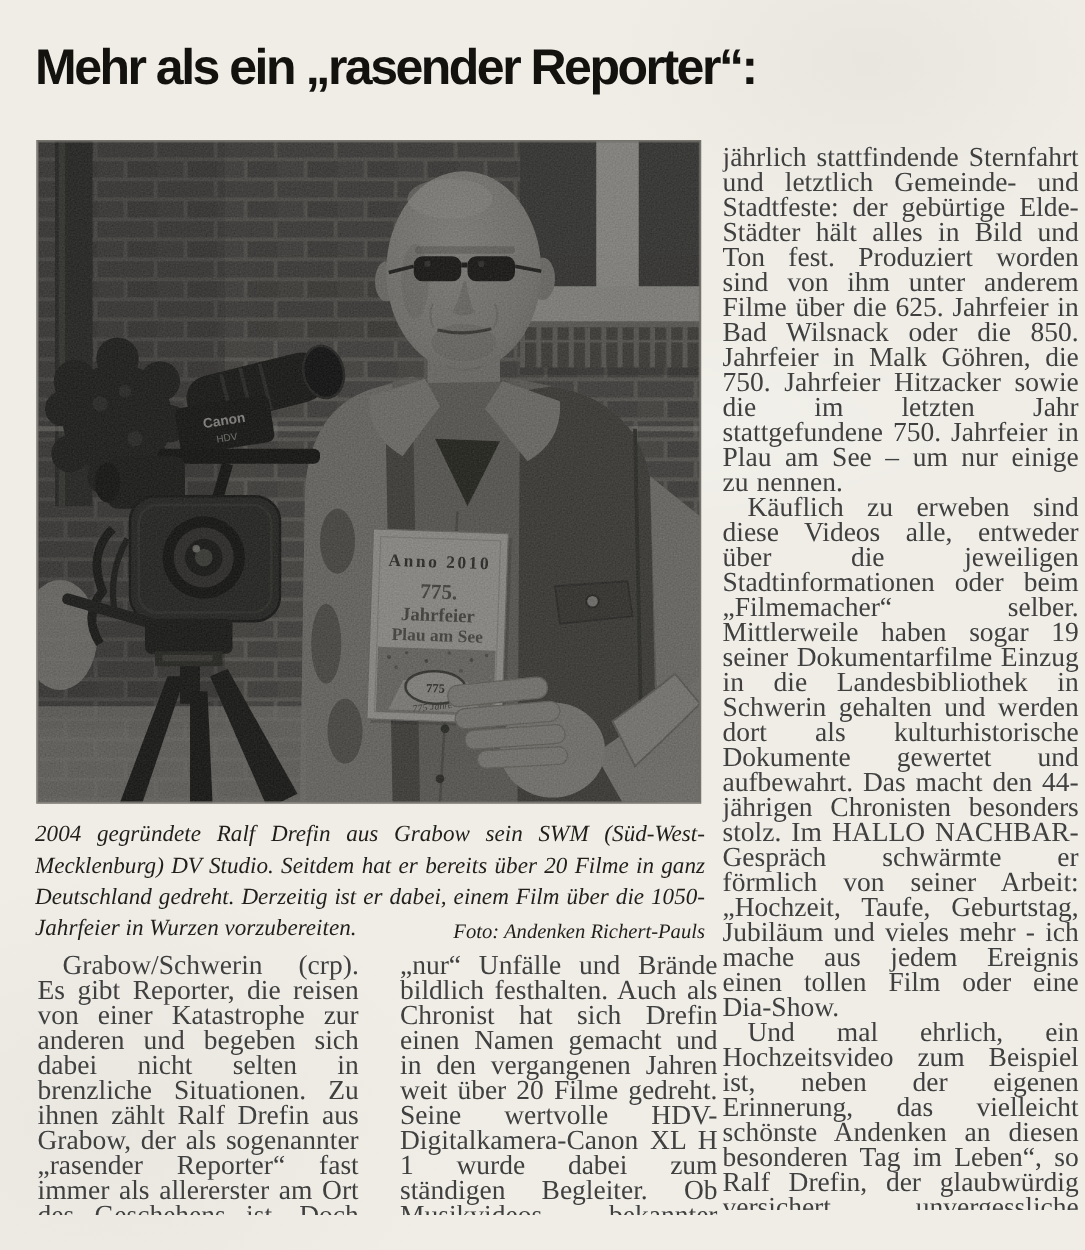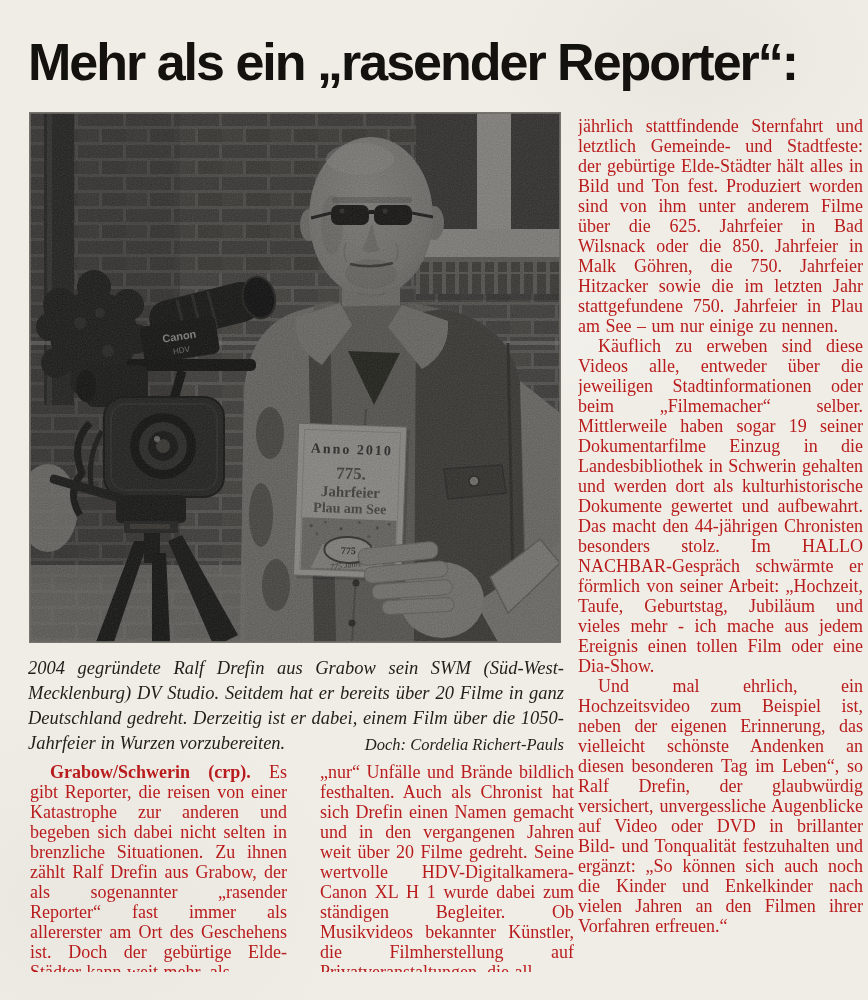--- a/index.html
+++ b/index.html
@@ -12,47 +12,47 @@
   .paper-mottle{
     position:absolute;inset:0;pointer-events:none;
     background:
       radial-gradient(ellipse 300px 200px at 80% 5%, rgba(120,118,110,.06), transparent 70%),
       radial-gradient(ellipse 400px 300px at 10% 90%, rgba(120,118,110,.05), transparent 70%),
       radial-gradient(ellipse 500px 120px at 50% 34%, rgba(255,255,255,.25), transparent 70%);
   }
   .headline{
     position:absolute;left:28px;top:6px;width:820px;
     font-family:"Liberation Sans", sans-serif;
-    font-weight:bold;font-size:52px;line-height:42px;
+    font-weight:bold;font-size:40px;line-height:42px;
     letter-spacing:-2px;color:#14120f;
   }
   .photo{
     position:absolute;left:30px;top:113px;width:530px;height:529px;
     background:#8c8a84;outline:1px solid #75736c;
   }
   .photo svg{display:block;width:530px;height:529px;}
   .caption{
     position:absolute;left:28px;top:656px;width:536px;height:102px;
     font-weight:normal;font-style:italic;
     font-size:18.5px;line-height:25px;text-align:justify;
     color:#211f1b;overflow:hidden;
   }
   .caption .credit{
     position:absolute;right:0;bottom:1px;
     font-size:16.5px;white-space:nowrap;background:#efede6;padding-left:10px;
   }
   .col{
     position:absolute;text-align:justify;
-    font-size:18px;line-height:20px;
-    color:#b91c1c;overflow:hidden;
+    font-size:22px;line-height:20px;
+    color:#404040;overflow:hidden;
     word-spacing:1px;
   }
   .col p{margin:0;text-indent:20px;}
   .col p.noindent{text-indent:0;}
-  .lead{font-weight:bold;}
+  .lead{font-weight:normal;}
   #col-left{left:30px;top:762px;width:257px;height:210px;}
   #col-mid{left:320px;top:762px;width:254px;height:210px;}
   #col-right{left:578px;top:116px;width:285px;height:852px;}
 </style>
 </head>
 <body>
 
 <div class="paper-mottle"></div>
 
 <h1 class="headline">
@@ -246,21 +246,21 @@
     </g>
   </g>
 
   <rect x="0" y="0" width="530" height="529" filter="url(#grain)" fill="#000" opacity="0.5"></rect>
   <rect x="0.5" y="0.5" width="529" height="528" fill="none" stroke="#6e6c66" opacity="0.8"></rect>
 </svg>
 </figure>
 
 <figcaption class="caption">
   <span>2004 gegründete Ralf Drefin aus Grabow sein SWM (Süd-West-Mecklenburg) DV Studio. Seitdem hat er bereits über 20 Filme in ganz Deutschland gedreht. Derzeitig ist er dabei, einem Film über die 1050-Jahrfeier in Wurzen vorzubereiten.</span>
-  <span class="credit">Doch: Cordelia Richert-Pauls</span>
+  <span class="credit">Foto: Andenken Richert-Pauls</span>
 </figcaption>
 
 <div class="col" id="col-left">
   <p><span class="lead">Grabow/Schwerin (crp).</span><span> Es gibt Reporter, die reisen von einer Katastrophe zur anderen und begeben sich dabei nicht selten in brenzliche Situationen. Zu ihnen zählt Ralf Drefin aus Grabow, der als sogenannter „rasender Reporter“ fast immer als allererster am Ort des Geschehens ist. Doch der gebürtige Elde-Städter kann weit mehr, als</span></p>
 </div>
 
 <div class="col" id="col-mid">
   <p class="noindent">„nur“ Unfälle und Brände bildlich festhalten. Auch als Chronist hat sich Drefin einen Namen gemacht und in den vergangenen Jahren weit über 20 Filme gedreht. Seine wertvolle HDV-Digitalkamera-Canon XL H 1 wurde dabei zum ständigen Begleiter. Ob Musikvideos bekannter Künstler, die Filmherstellung auf Privatveranstaltungen, die all-</p>
 </div>
 

